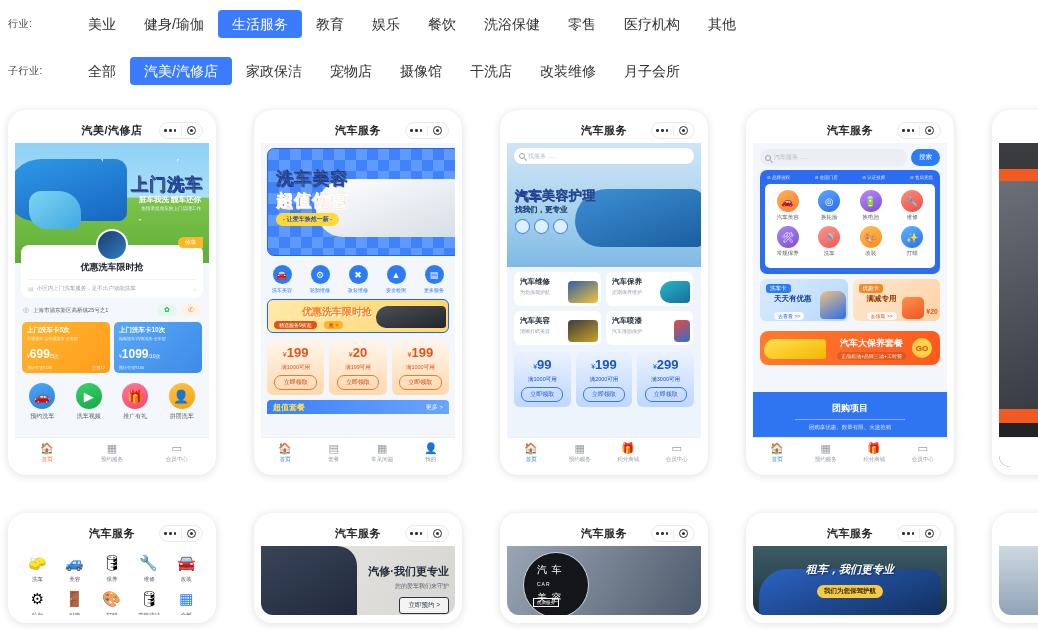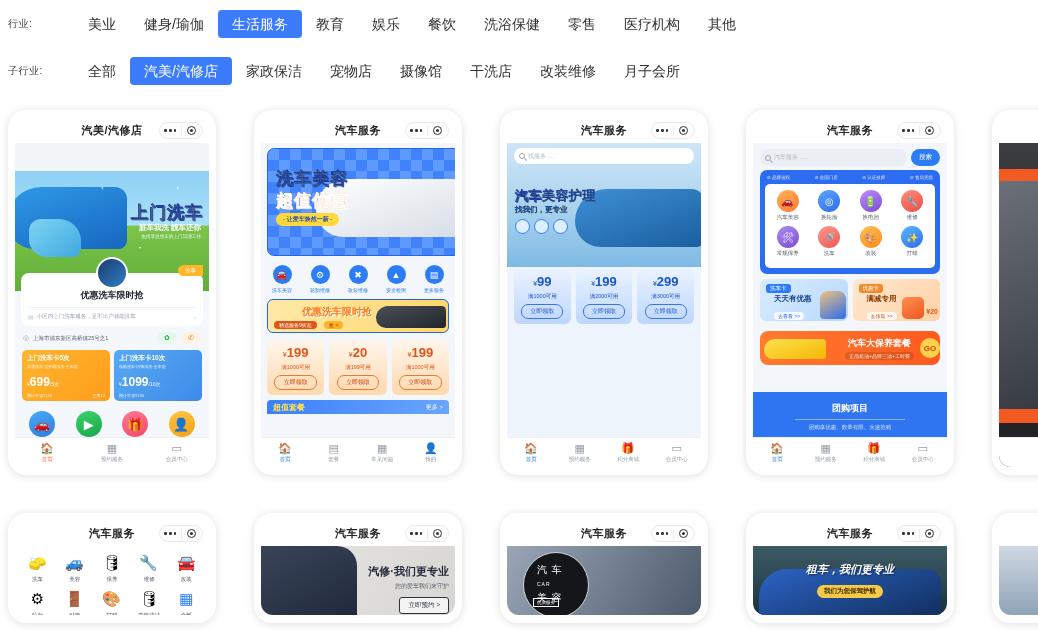--- a/index.html
+++ b/index.html
@@ -254,21 +254,21 @@
   .tagline {
     position: absolute; left: 6px; top: 5px;
     font-size: 5.5px; padding: 1px 4px; border-radius: 3px;
     color: #fff;
   }
 
   .bigbanner {
     margin: 5px 7px; height: 34px; border-radius: 8px;
     background: linear-gradient(90deg,#ff7a2f,#ff5a1f);
     display: flex; align-items: center; justify-content: flex-end;
-    position: relative; overflow: hidden;
+    padding-right: 8px; position: relative; overflow: hidden;
   }
   .bigbanner .bt { font-size: 9px; font-weight: bold; color: #fff; }
   .bigbanner .bs { font-size: 5px; color: #ffe6cf; margin-top:2px; text-align:center;
                    background: rgba(0,0,0,.12); border-radius: 5px; padding: 1px 4px;}
   .gobtn {
     width: 20px; height: 20px; border-radius: 50%;
     background: #ffd24a; color: #d0470a; font-size: 8px; font-weight: bold;
     display: flex; align-items: center; justify-content: center;
     margin-left: 6px; flex: 0 0 20px;
   }
@@ -347,21 +347,21 @@
               <i></i>
               <i></i>
               <i></i>
             </span>
           <span class="sep"></span>
           <span class="target">
               <b></b>
             </span>
         </div>
       </div>
-      <div class="body" style="background:#f4f7fb;margin-top:28px;">
+      <div class="body" style="background:#f4f7fb;">
 
         <div class="hero" style="height:120px;background:linear-gradient(180deg,#8fd0f5 0%,#a9e0f8 45%,#7dc44a 46%,#5fae38 100%);position:relative;">
           <div style="position:absolute;left:-8px;top:16px;width:120px;height:62px;background:linear-gradient(160deg,#2f9ae8,#1766c0);border-radius:40px 14px 10px 32px;"></div>
           <div style="position:absolute;left:14px;top:48px;width:52px;height:38px;background:linear-gradient(140deg,#7fd4f2,#3fa9e0);border-radius:12px 22px 8px 18px;"></div>
           <div class="banner-txt-y" style="position:absolute;right:6px;top:30px;font-size:17px;letter-spacing:1px;">上门洗车</div>
           <div style="position:absolute;right:8px;top:52px;font-size:7.5px;font-weight:bold;color:#fff;">脏车我洗 靓车还你</div>
           <div style="position:absolute;right:8px;top:63px;font-size:4.6px;color:#e9f6ff;">热情承担您车的上门清理工作</div>
           <div style="position:absolute;right:30px;top:16px;width:78px;height:62px;border:2px solid rgba(255,255,255,.75);border-top:none;clip-path:polygon(0 0,12% 0,50% 78%,88% 0,100% 0,50% 100%);"></div>
         </div>
 
@@ -572,20 +572,42 @@
             <span class="banner-txt-y">汽车</span><span style="color:#ff7a18;-webkit-text-stroke:0.4px #1a4a9c;">美容护理</span>
           </div>
           <div style="position:absolute;left:8px;top:62px;font-size:7.5px;font-weight:bold;color:#ffe34d;-webkit-text-stroke:0.3px #1a4a9c;">找我们，更专业</div>
           <div style="position:absolute;left:8px;top:76px;display:flex;gap:4px;">
             <span style="width:15px;height:15px;border-radius:50%;border:1px solid #2b7cf5;background:#def0ff;"></span>
             <span style="width:15px;height:15px;border-radius:50%;border:1px solid #2b7cf5;background:#def0ff;"></span>
             <span style="width:15px;height:15px;border-radius:50%;border:1px solid #2b7cf5;background:#def0ff;"></span>
           </div>
         </div>
 
+        <div class="pill-tiles">
+          <div class="tile">
+            <div class="t1">汽车维修</div>
+            <div class="t2">为您保驾护航</div>
+            <div class="pic" style="background:linear-gradient(150deg,#2f5fa8,#f5c23a);"></div>
+          </div>
+          <div class="tile">
+            <div class="t1">汽车保养</div>
+            <div class="t2">定期保养维护</div>
+            <div class="pic" style="background:linear-gradient(150deg,#29b6c9,#146f9c);border-radius:12px 4px 4px 10px;"></div>
+          </div>
+          <div class="tile">
+            <div class="t1">汽车美容</div>
+            <div class="t2">清晰打蜡美容</div>
+            <div class="pic" style="background:linear-gradient(150deg,#3c3c3c,#c9a227);"></div>
+          </div>
+          <div class="tile">
+            <div class="t1">汽车喷漆</div>
+            <div class="t2">汽车漆面保护</div>
+            <div class="pic" style="background:linear-gradient(150deg,#e84b3c,#2d6fd0);width:16px;"></div>
+          </div>
+        </div>
 
         <div class="coupons" style="padding:2px 7px;">
           <div class="coupon blue">
             <div class="amt"><small>¥</small><span>99</span></div>
             <div class="cond">满1000可用</div>
             <div class="btn">立即领取</div>
           </div>
           <div class="coupon blue">
             <div class="amt"><small>¥</small><span>199</span></div>
             <div class="cond">满2000可用</div>

